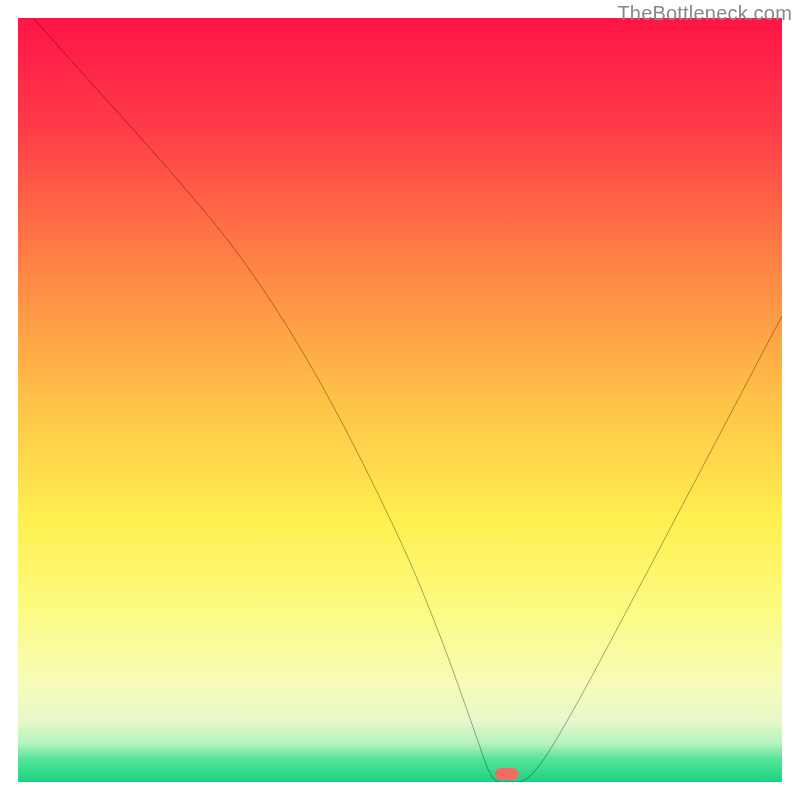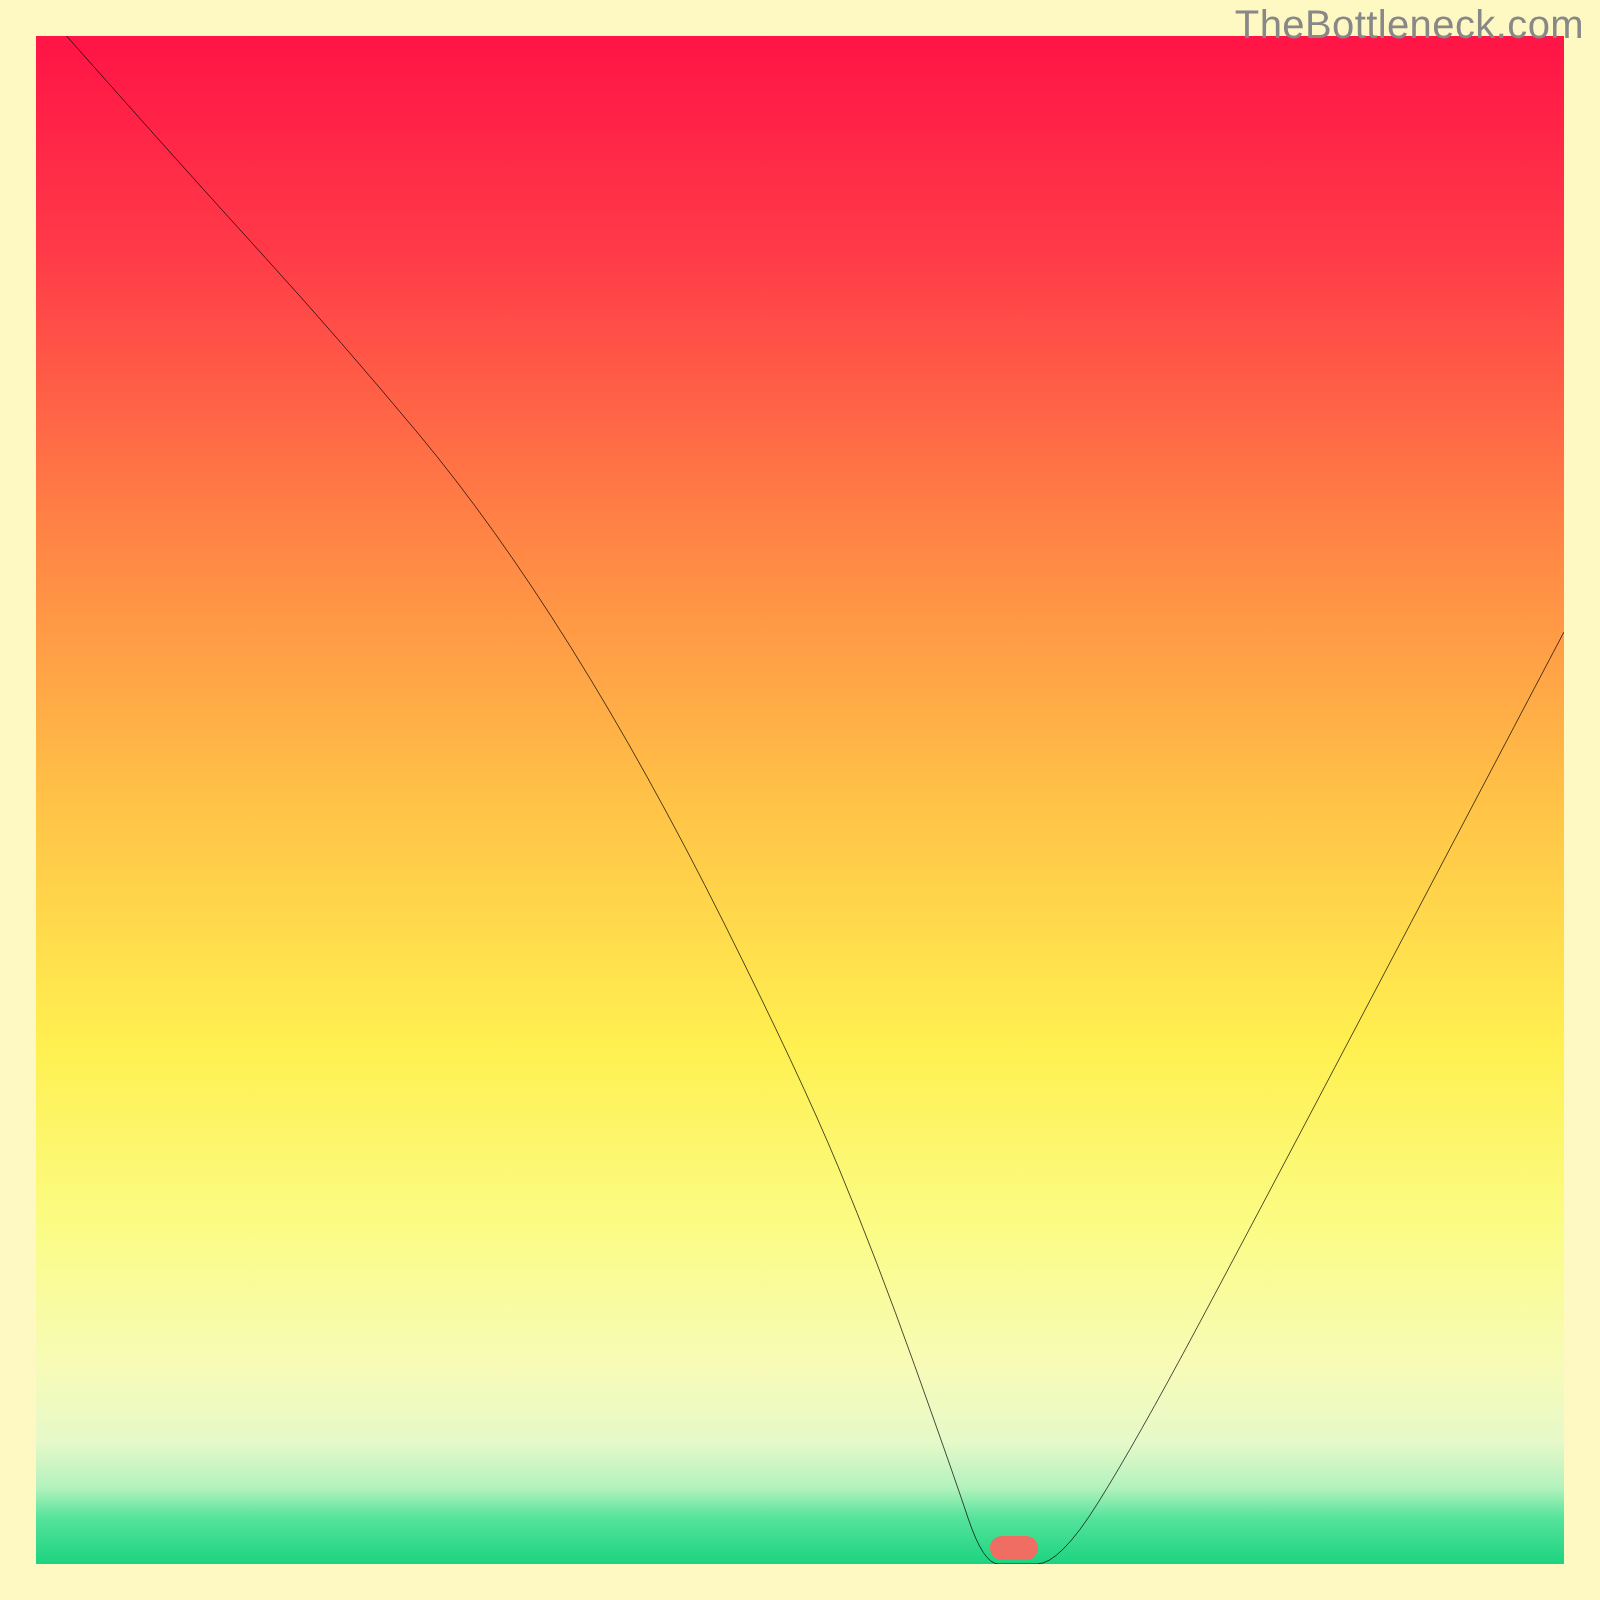--- a/index.html
+++ b/index.html
@@ -7,21 +7,21 @@
     padding: 0;
     width: 800px;
     height: 800px;
     background: #000;
     font-family: Arial, Helvetica, sans-serif;
   }
   .frame {
     position: relative;
     width: 800px;
     height: 800px;
-    background: #fef9c3;
+    background: #ffffff;
   }
   .plot-area {
     position: absolute;
     left: 18px;
     top: 18px;
     width: 764px;
     height: 764px;
     overflow: hidden;
   }
   .gradient {

